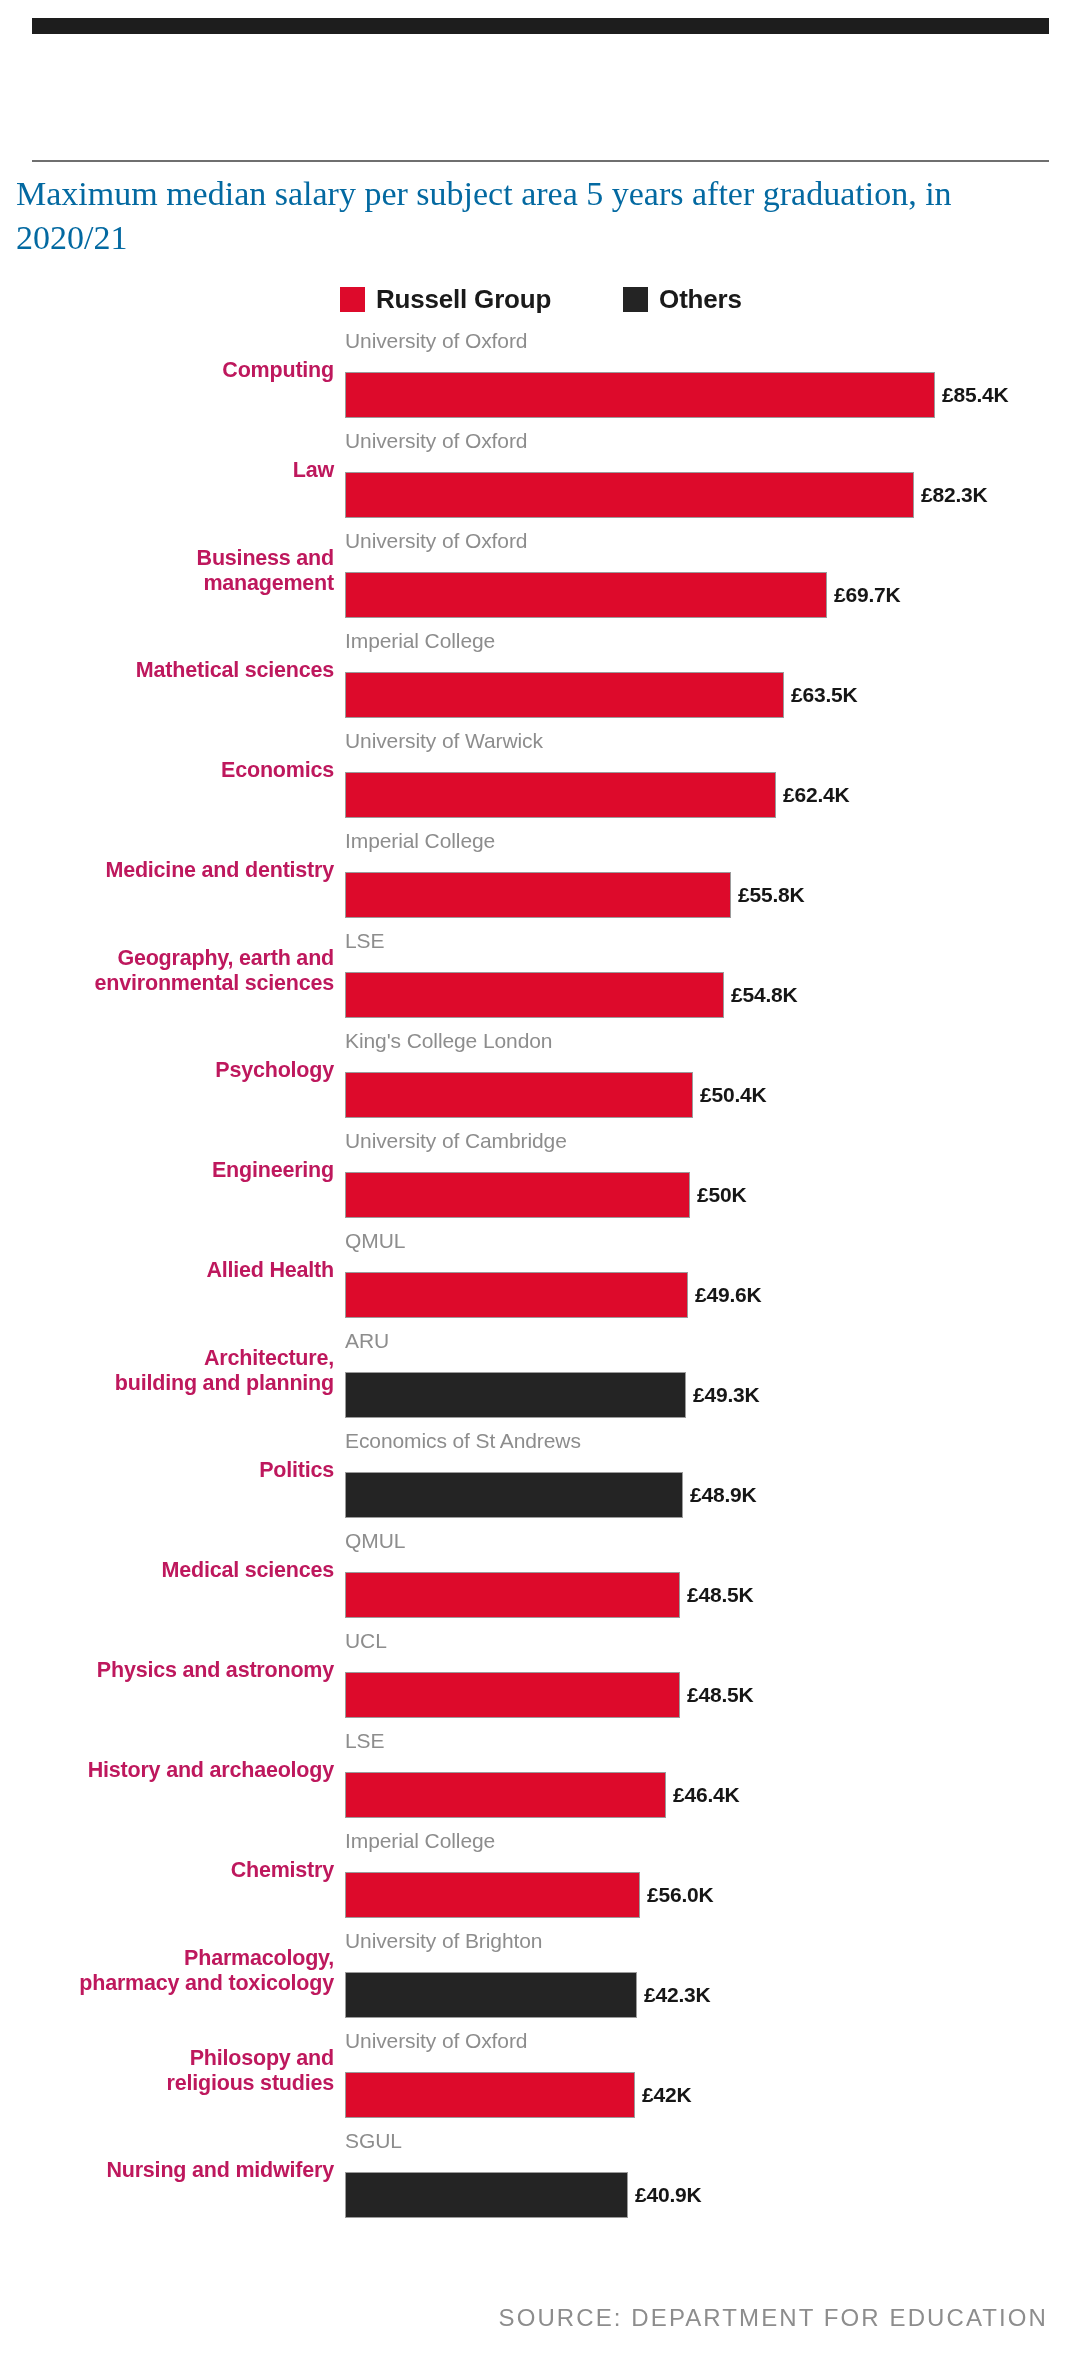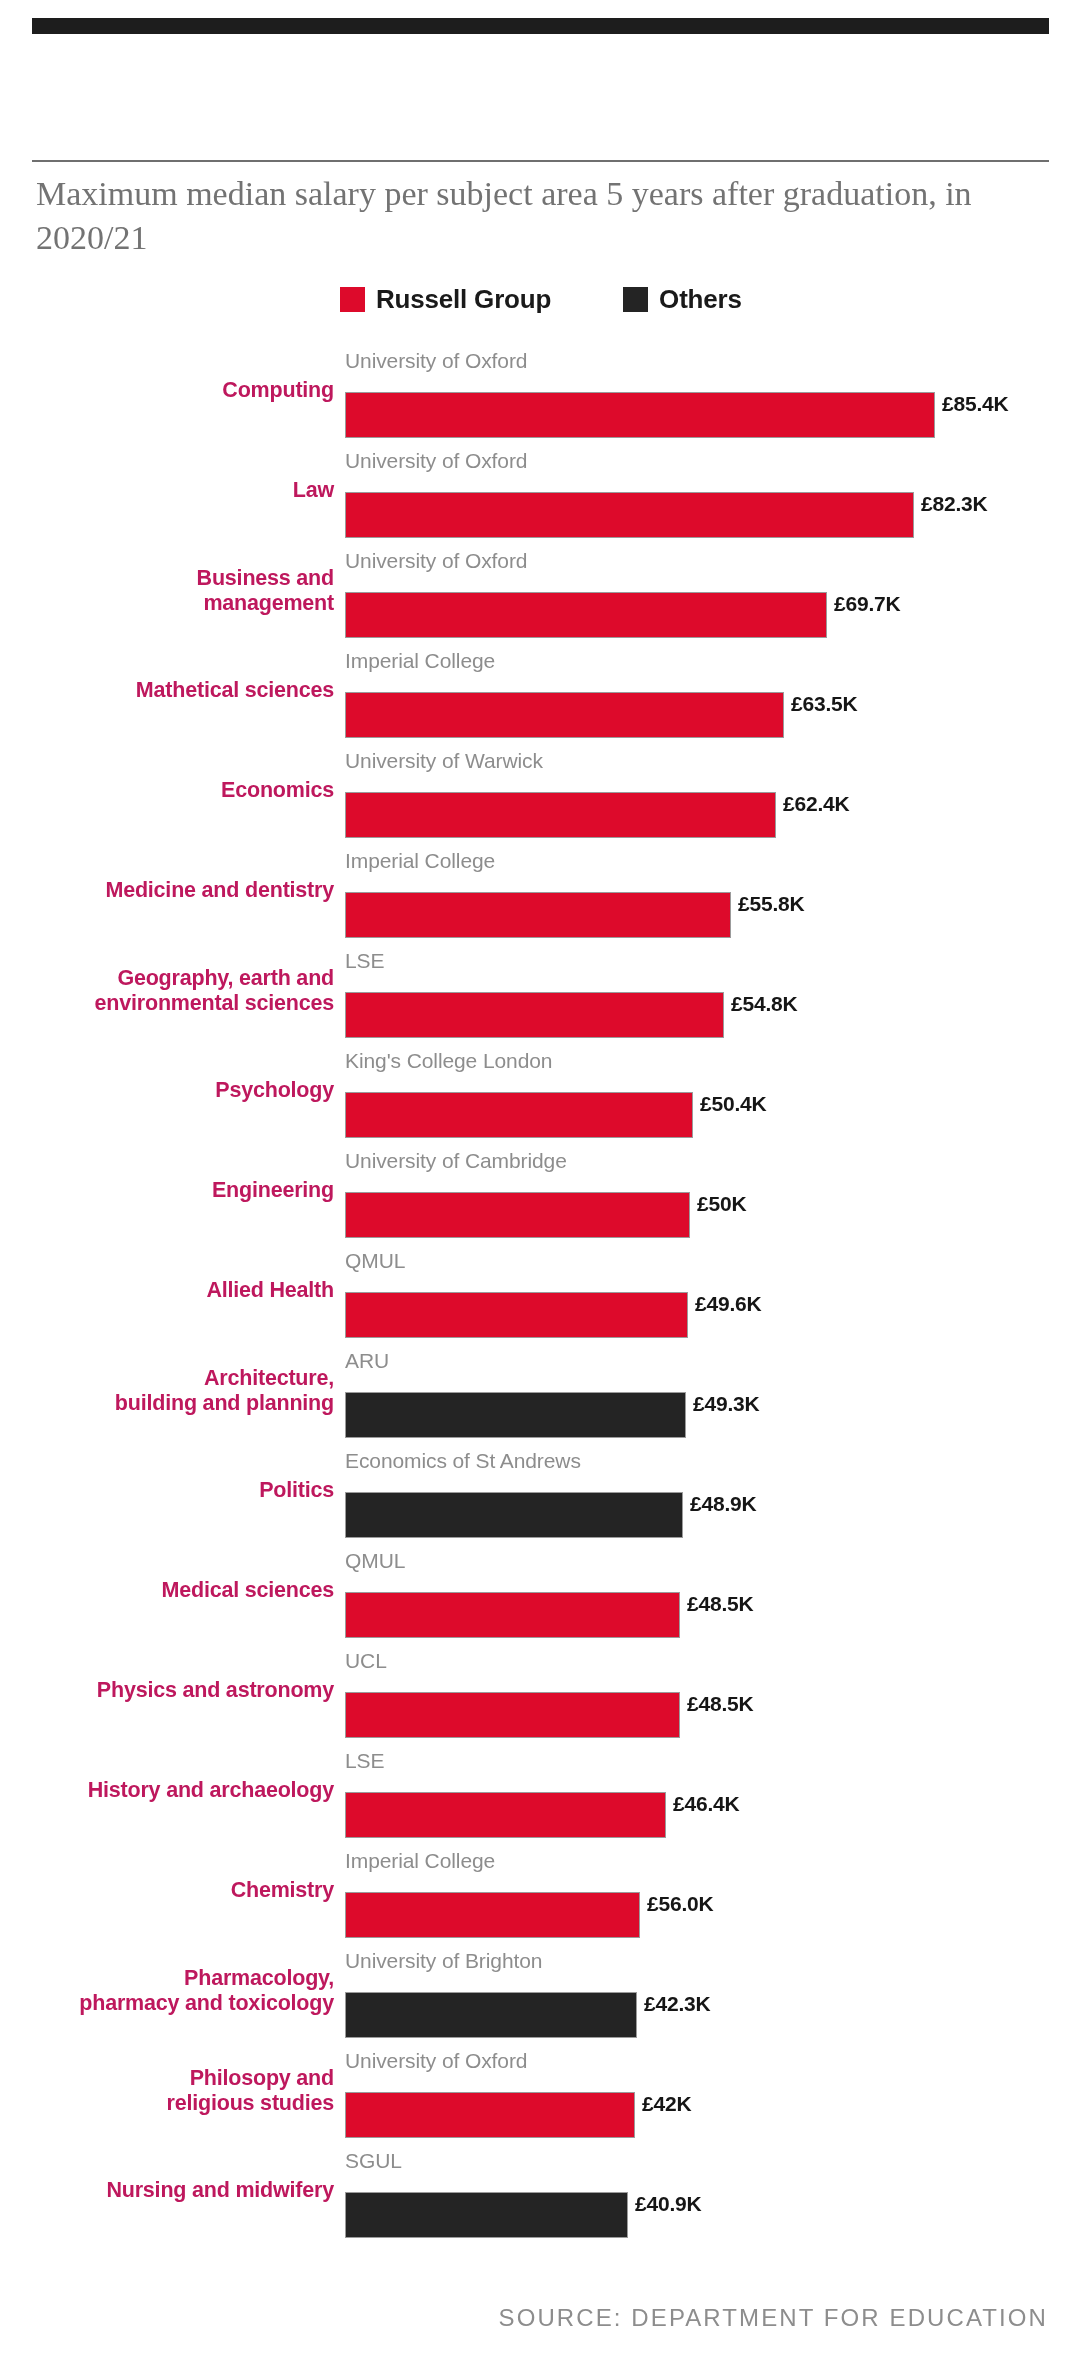--- a/index.html
+++ b/index.html
@@ -51,27 +51,27 @@
     position: absolute;
     left: 32px;
     top: 160px;
     width: 1017px;
     height: 2px;
     background: #6f6f6f;
   }
 
   .subhead {
     position: absolute;
-    left: 36px;
+    left: 16px;
     top: 172px;
     width: 1000px;
     font-family: "Liberation Serif", serif;
     font-size: 34px;
     line-height: 1.28;
-    color: #737373;
+    color: #0369a1;
   }
 
   
   .legend {
     position: absolute;
     left: 340px;
     top: 284px;
     display: flex;
     align-items: center;
     gap: 72px;
@@ -92,21 +92,21 @@
     font-weight: 600;
     color: #1a1a1a;
     letter-spacing: -0.2px;
     white-space: nowrap;
   }
 
   
   .chart {
     position: absolute;
     left: 0;
-    top: 345px;
+    top: 325px;
     width: 1080px;
   }
 
   .row {
     position: relative;
     height: 100px;
   }
 
   .row-uni {
     position: absolute;
@@ -135,20 +135,21 @@
   .row-subject.two-line {
     top: 21px;
   }
 
   .bar-track {
     position: absolute;
     left: 345px;
     top: 47px;
     height: 46px;
     display: flex;
+    align-items: center;
   }
 
   .bar {
     height: 46px;
     box-sizing: border-box;
     border: 1px solid #9b9b9b;
   }
   .bar.russell { background: #dd0a2b; }
   .bar.others  { background: #242424; }
 

